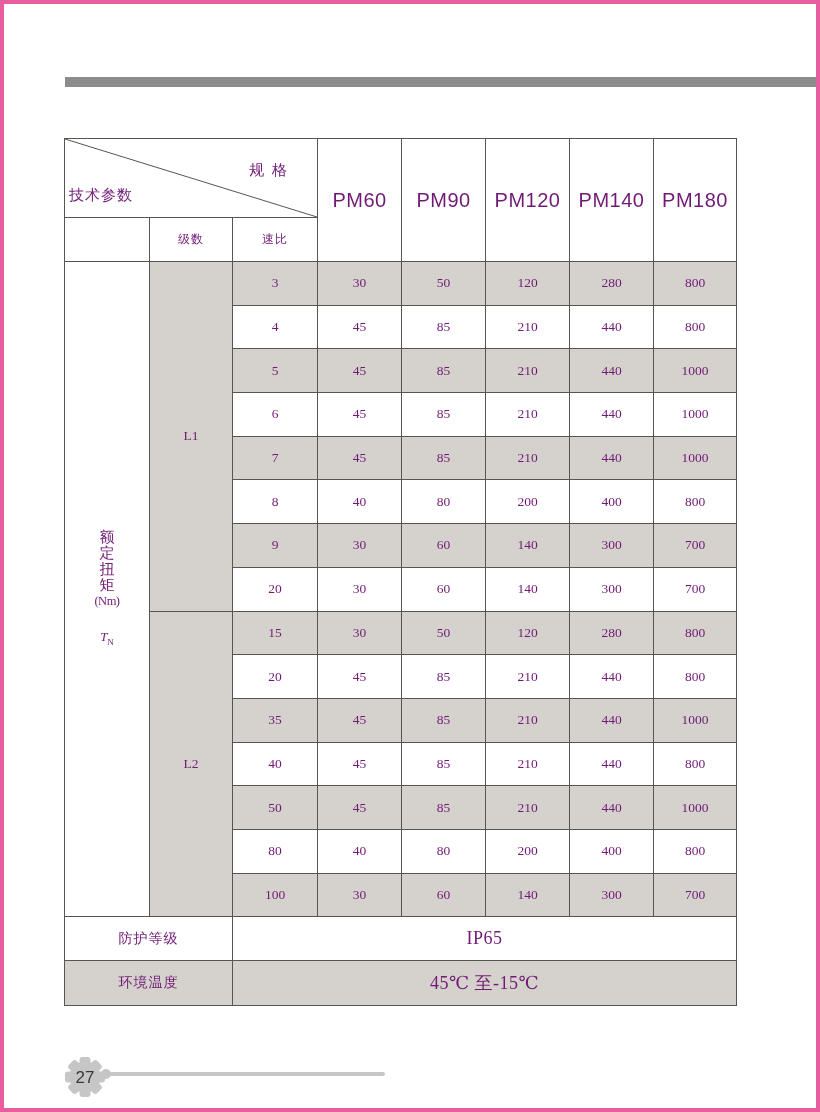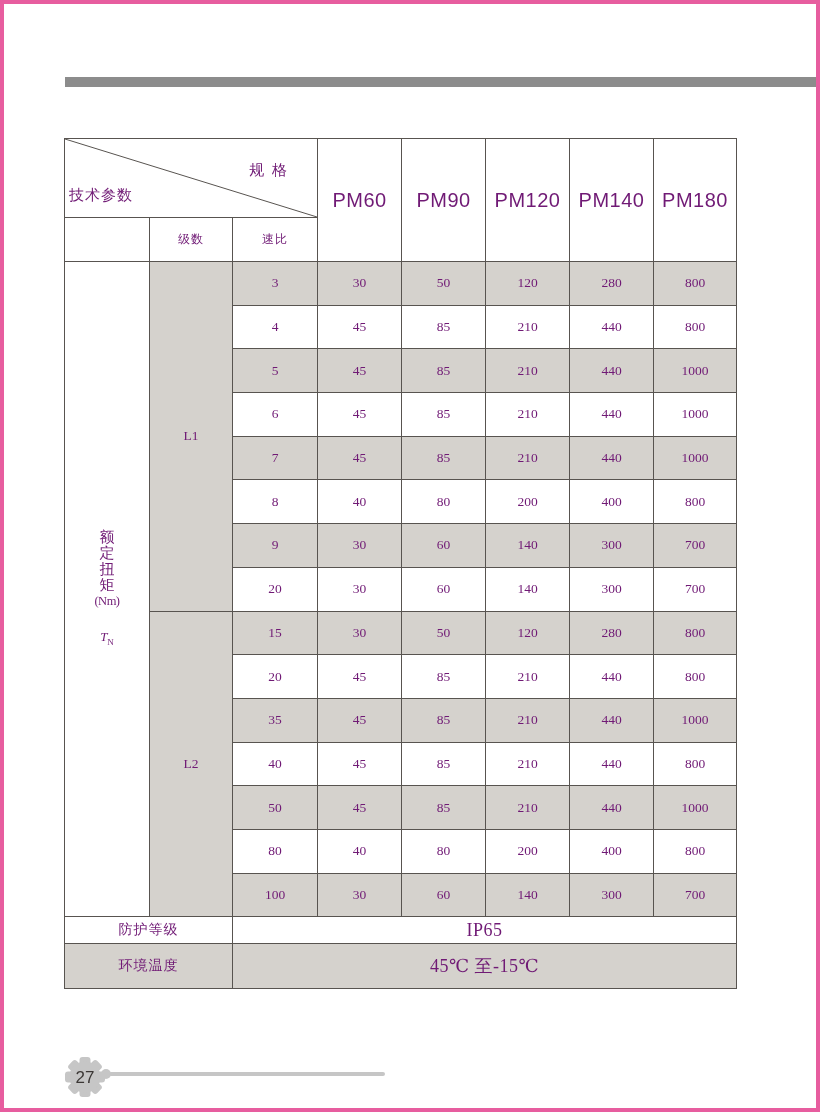--- a/index.html
+++ b/index.html
@@ -41,21 +41,21 @@
   .spec-table td,.spec-table th{
     border:1px solid var(--line-color);
     text-align:center;vertical-align:middle;
     padding:0;font-weight:normal;
     font-size:13.5px;
     background:#ffffff;
   }
   .spec-table thead tr:nth-child(1){height:79px;}
   .spec-table thead tr:nth-child(2){height:44px;}
   .spec-table tbody.data tr{height:43.7px;}
-  .spec-table tbody.foot tr.ip-row{height:27px;}
+  .spec-table tbody.foot tr.ip-row{height:44px;}
   .spec-table tbody.foot tr.temp-row{height:45px;padding-left:16px;}
 
   th.pm{
     font-family:"Liberation Sans","DejaVu Sans",sans-serif;
     font-size:20px;letter-spacing:0.5px;
   }
   td.subhead{font-size:12px;letter-spacing:1px;}
   td.diag{position:relative;padding:0;}
   td.diag svg{position:absolute;left:0;top:0;width:100%;height:100%;display:block;}
   .corner-top{position:absolute;top:22px;right:28px;font-size:15px;letter-spacing:2px;}

